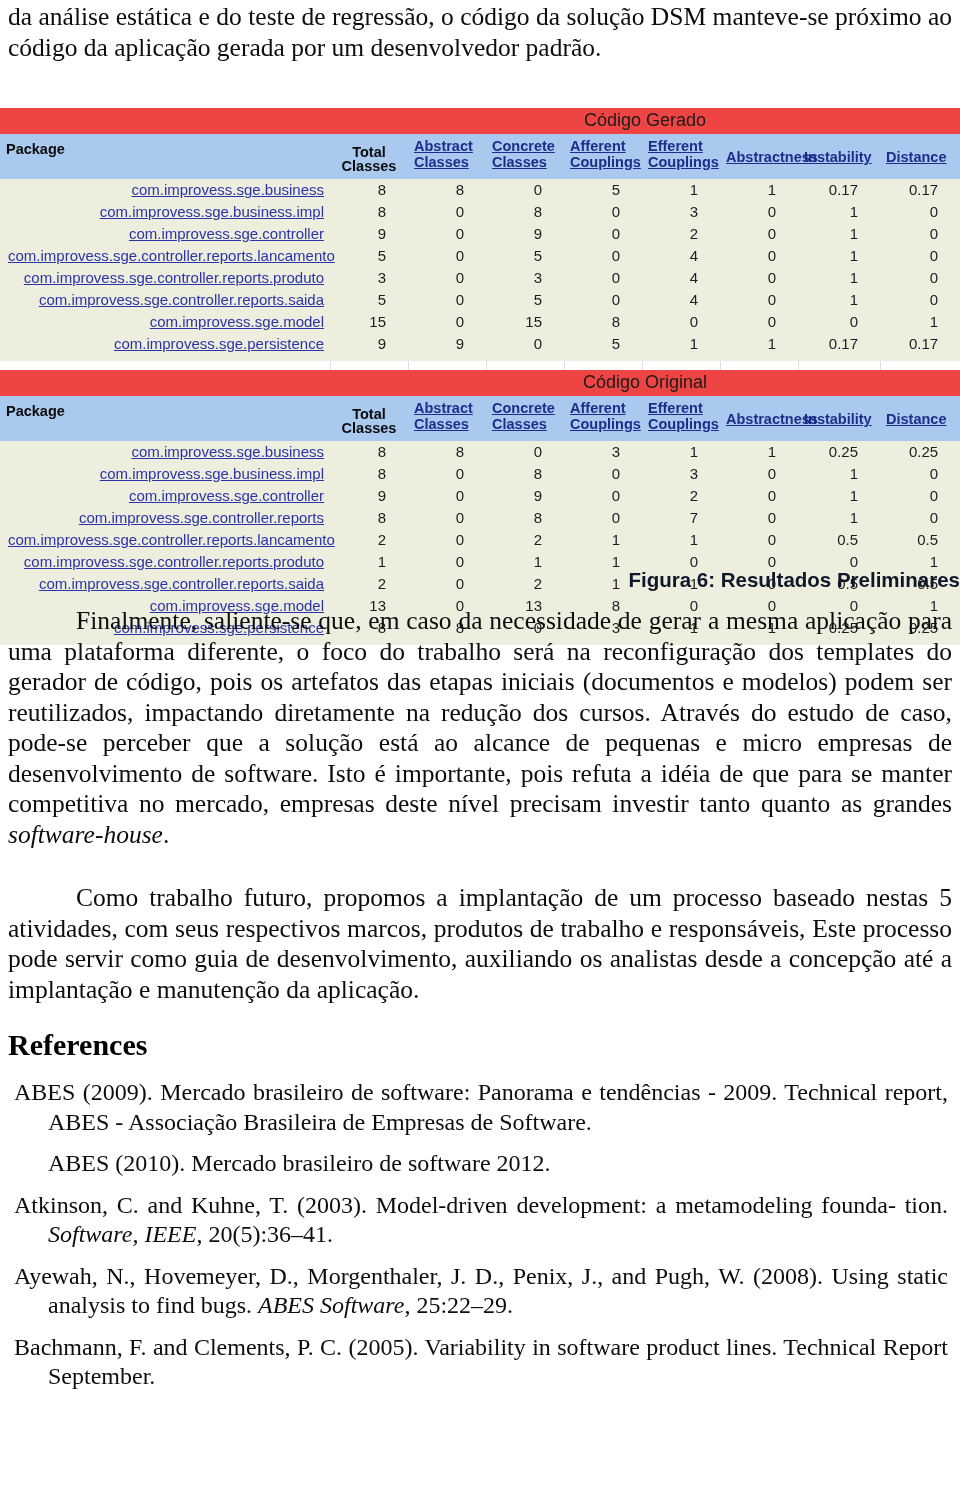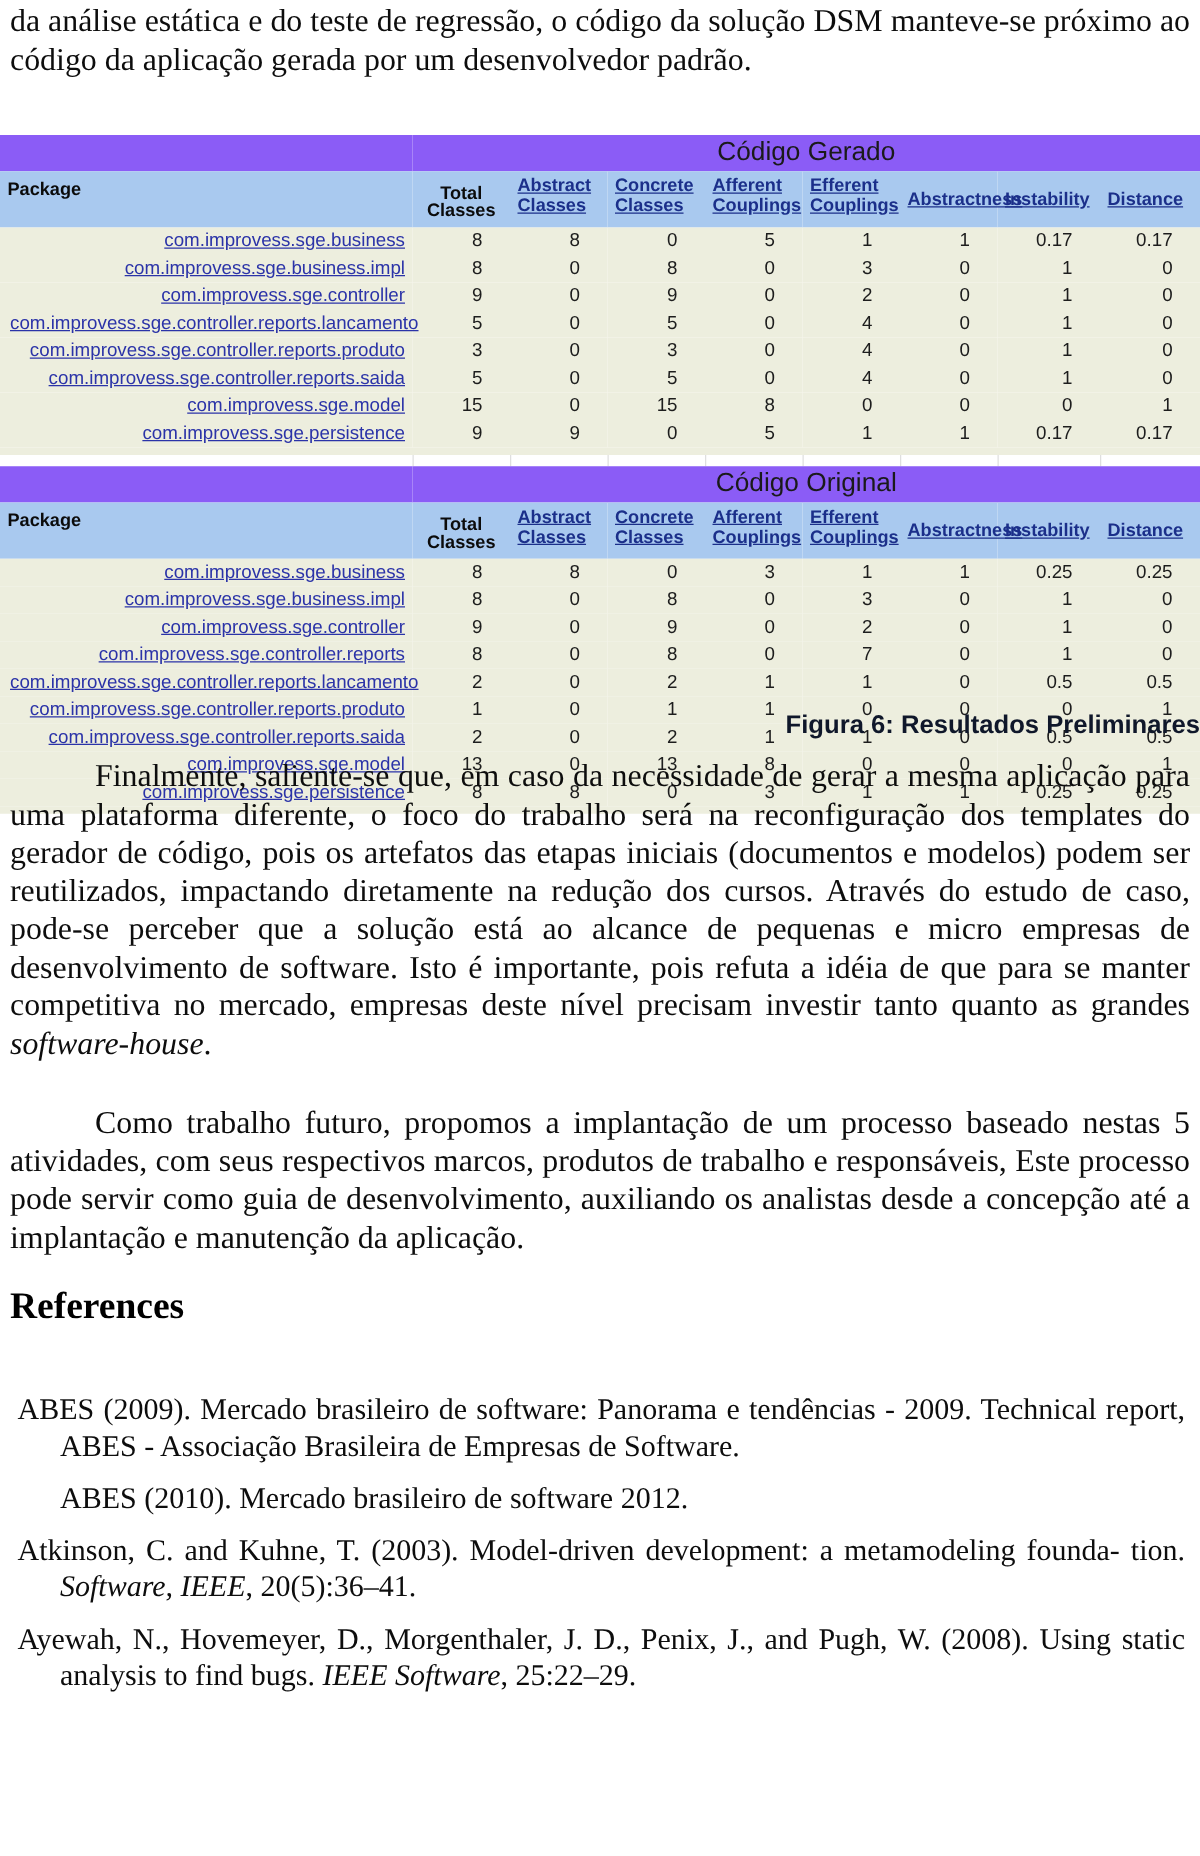--- a/index.html
+++ b/index.html
@@ -58,23 +58,23 @@
   .tbl col.c-tc    { width: 78px; }
   .tbl col.c-ab    { width: 78px; }
   .tbl col.c-cc    { width: 78px; }
   .tbl col.c-af    { width: 78px; }
   .tbl col.c-ef    { width: 78px; }
   .tbl col.c-abs   { width: 78px; }
   .tbl col.c-ins   { width: 82px; }
   .tbl col.c-dis   { width: 80px; }
 
   .cap-row td {
-    background: #8b5cf6;
+    background: #ef4444;
     text-align: center;
-    font-size: 21px;
+    font-size: 18px;
     color: #1a1a1a;
     padding: 2px 0 3px 0;
     font-family: "Liberation Sans", sans-serif;
   }
 
   .hdr-row th {
     background: #a9c9ef;
     vertical-align: top;
     padding: 5px 6px 6px 6px;
     font-size: 14.5px;
@@ -163,21 +163,20 @@
     font-family: "Liberation Serif", serif;
     font-weight: bold;
     font-size: 30px;
     color: #000000;
   }
   .refs {
     position: absolute;
     left: 14px;
     top: 1078px;
     width: 934px;
-    margin-top: 36px;
   }
   .ref {
     font-family: "Liberation Serif", serif;
     font-size: 24px;
     line-height: 29.5px;
     text-align: justify;
     padding-left: 34px;
     text-indent: -34px;
     margin-bottom: 12px;
     color: #0d0d0d;
@@ -516,17 +515,18 @@
   <div class="refs">
 
     <div class="ref">ABES (2009). Mercado brasileiro de software: Panorama e tendências - 2009. Technical report, ABES - Associação Brasileira de Empresas de Software.</div>
 
     <div class="ref r2">
       <span class="l1">ABES (2010). Mercado brasileiro de software 2012.</span>
     </div>
 
     <div class="ref"><span>Atkinson, C. and Kuhne, T. (2003). Model-driven development: a metamodeling founda- tion. </span><i>Software, IEEE</i><span>, 20(5):36–41.</span></div>
 
-    <div class="ref"><span>Ayewah, N., Hovemeyer, D., Morgenthaler, J. D., Penix, J., and Pugh, W. (2008). Using static analysis to find bugs. </span><i>IEEE Software</i><span>, 25:22–29.</span></div>
-
+    <div class="ref"><span>Ayewah, N., Hovemeyer, D., Morgenthaler, J. D., Penix, J., and Pugh, W. (2008). Using static analysis to find bugs. </span><i>ABES Software</i><span>, 25:22–29.</span></div>
+
+    <div class="ref">Bachmann, F. and Clements, P. C. (2005). Variability in software product lines. Technical Report September.</div>
   </div>
 
 </div>
 
 </body></html>

